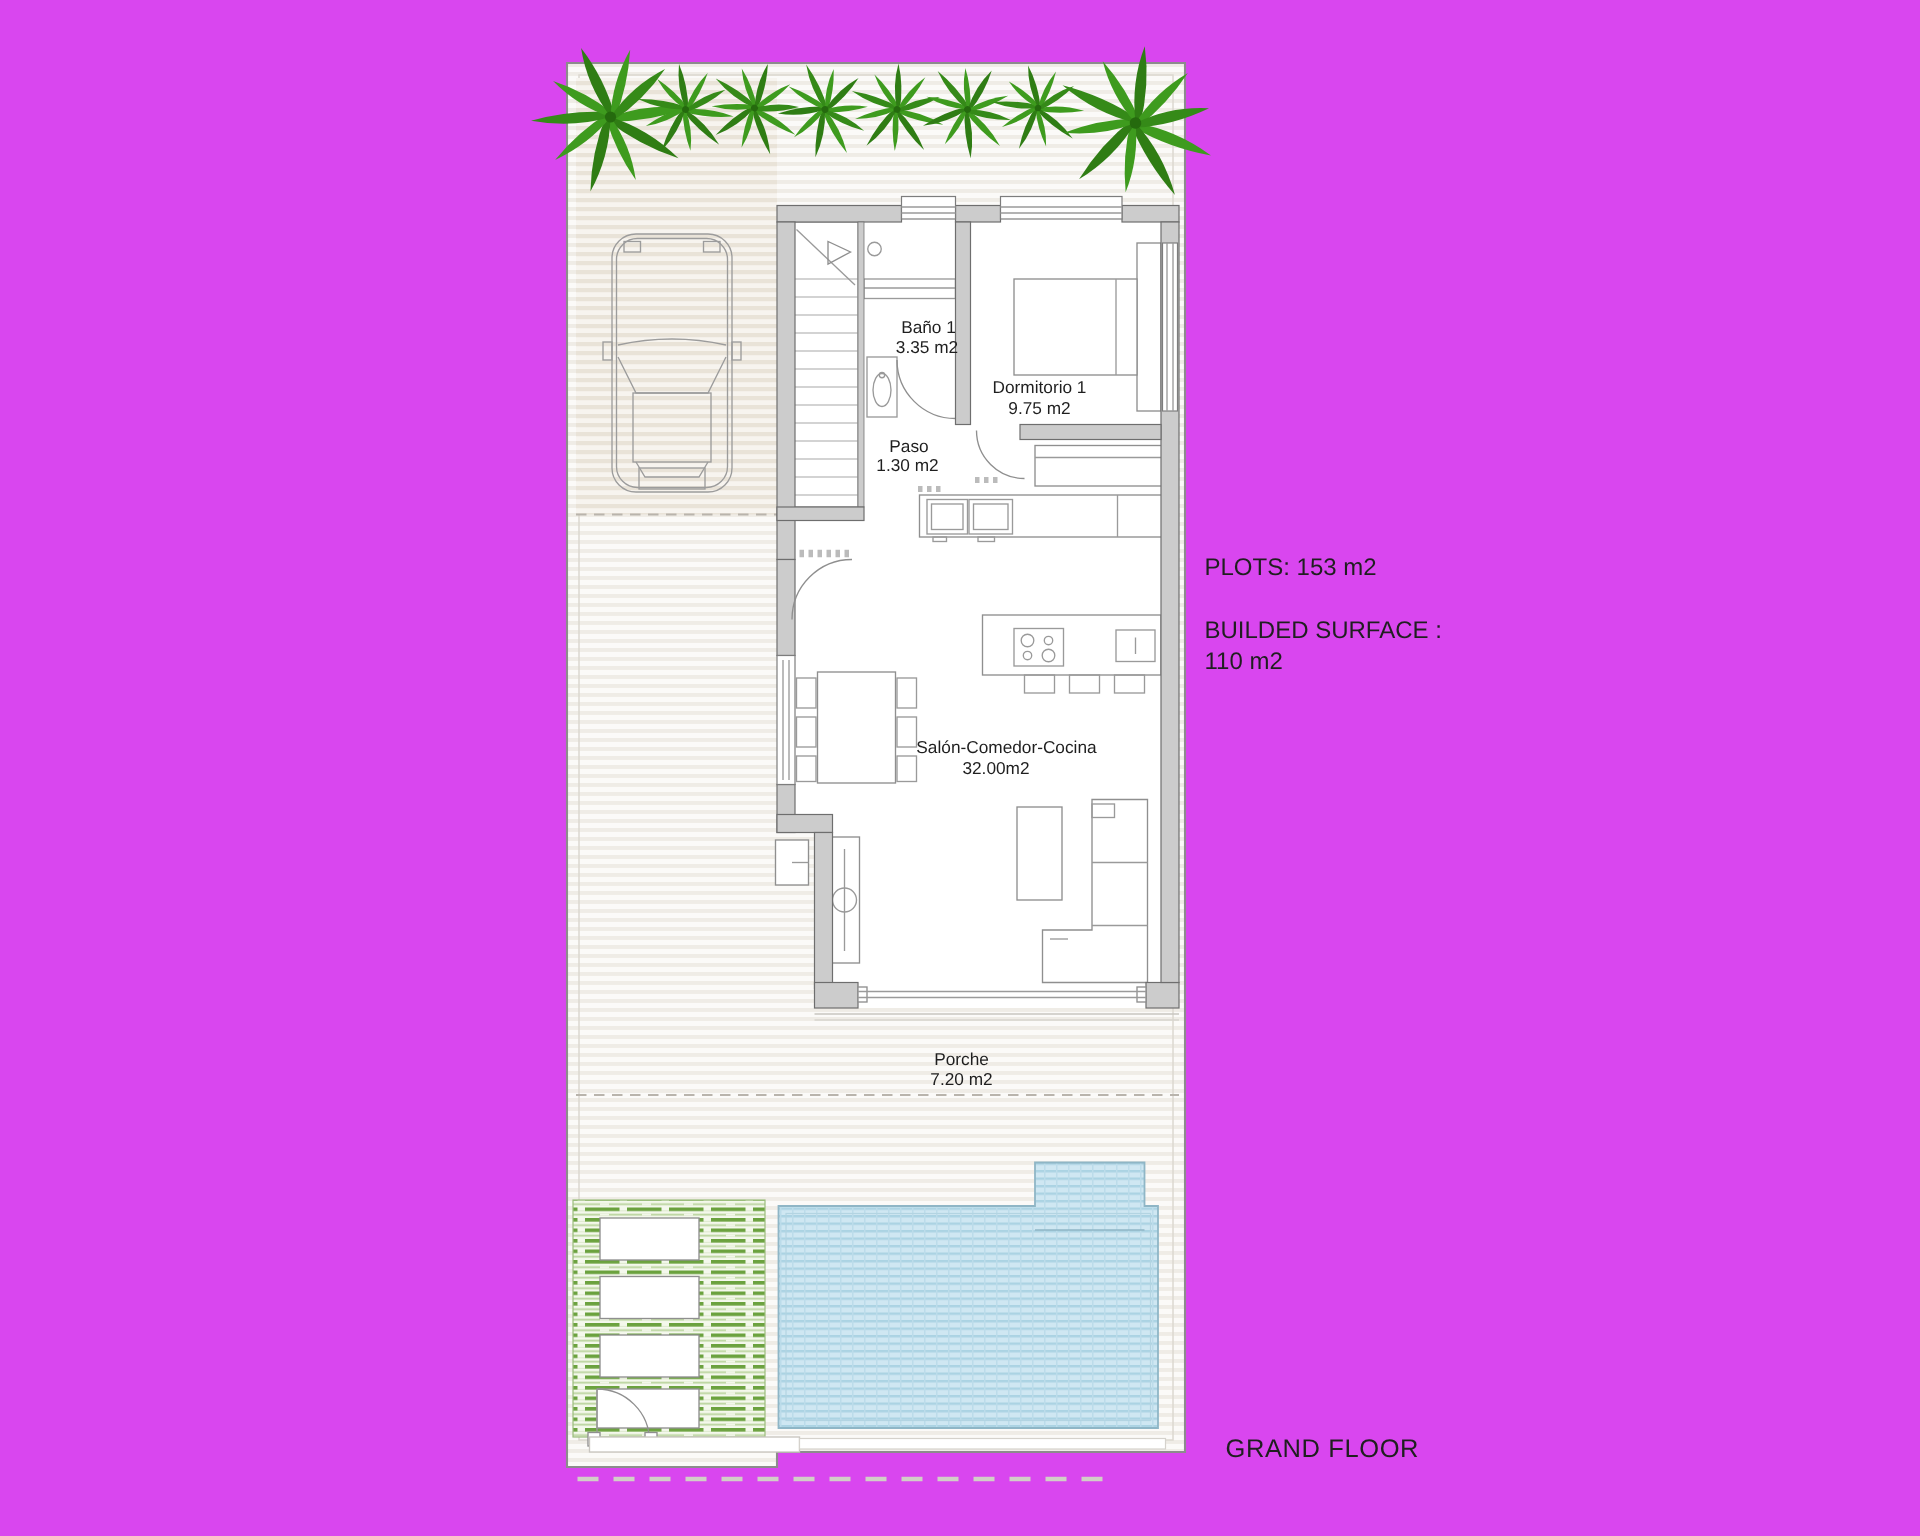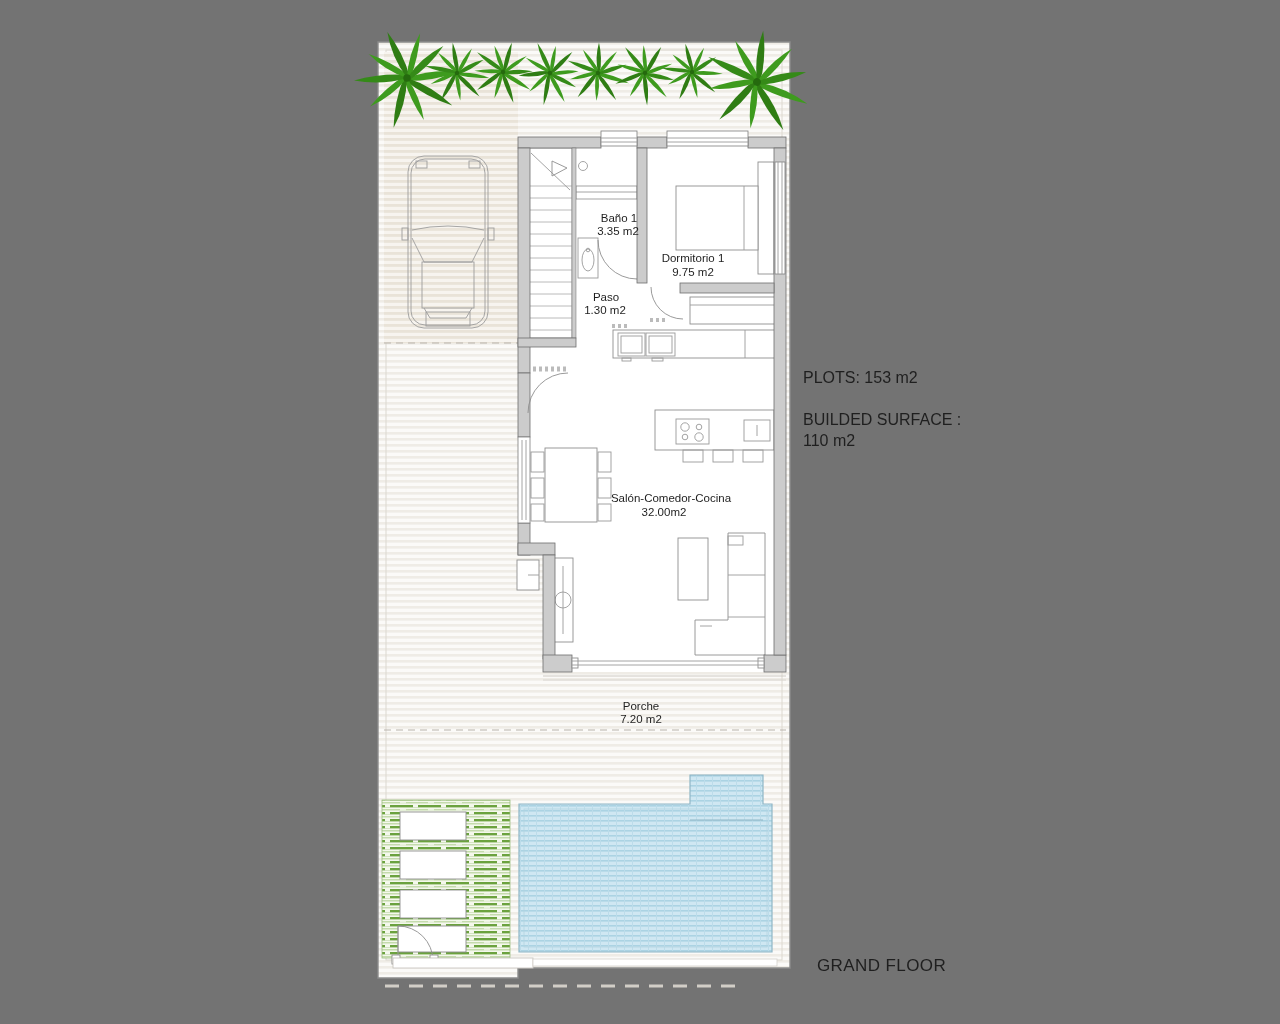--- a/index.html
+++ b/index.html
@@ -1,16 +1,16 @@
 <!DOCTYPE html>
 <html><head>
 <meta charset="utf-8">
 <style>
   html,body{margin:0;padding:0;background:#ffffff;}
-  .stage{position:relative;width:1280px;height:1024px;background:#737373;overflow:hidden;
+  .stage{position:relative;width:1280px;height:1024px;background:#d946ef;overflow:hidden;
          font-family:"Liberation Sans", sans-serif;}
   svg{position:absolute;left:0;top:0;}
   text{font-family:"Liberation Sans", sans-serif;fill:#1f1f1f;}
   .room-label{font-size:11.5px;}
   .annot{font-size:16px;}
   .title{font-size:17px;letter-spacing:.4px;}
   .thin{stroke:#9a9a9a;stroke-width:.9;fill:none;}
   .furn{stroke:#8f8f8f;stroke-width:.9;fill:#ffffff;}
   .wall{fill:#cccccc;stroke:#6e6e6e;stroke-width:.8;}
   .win{fill:#ffffff;stroke:#7d7d7d;stroke-width:.8;}

